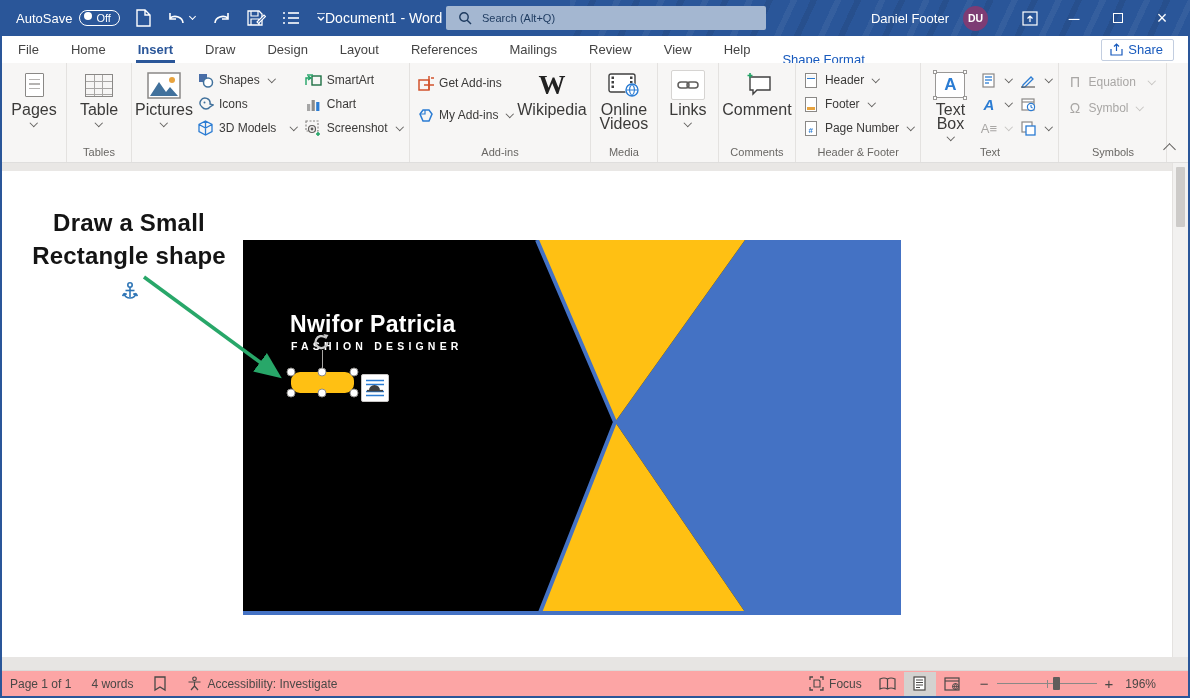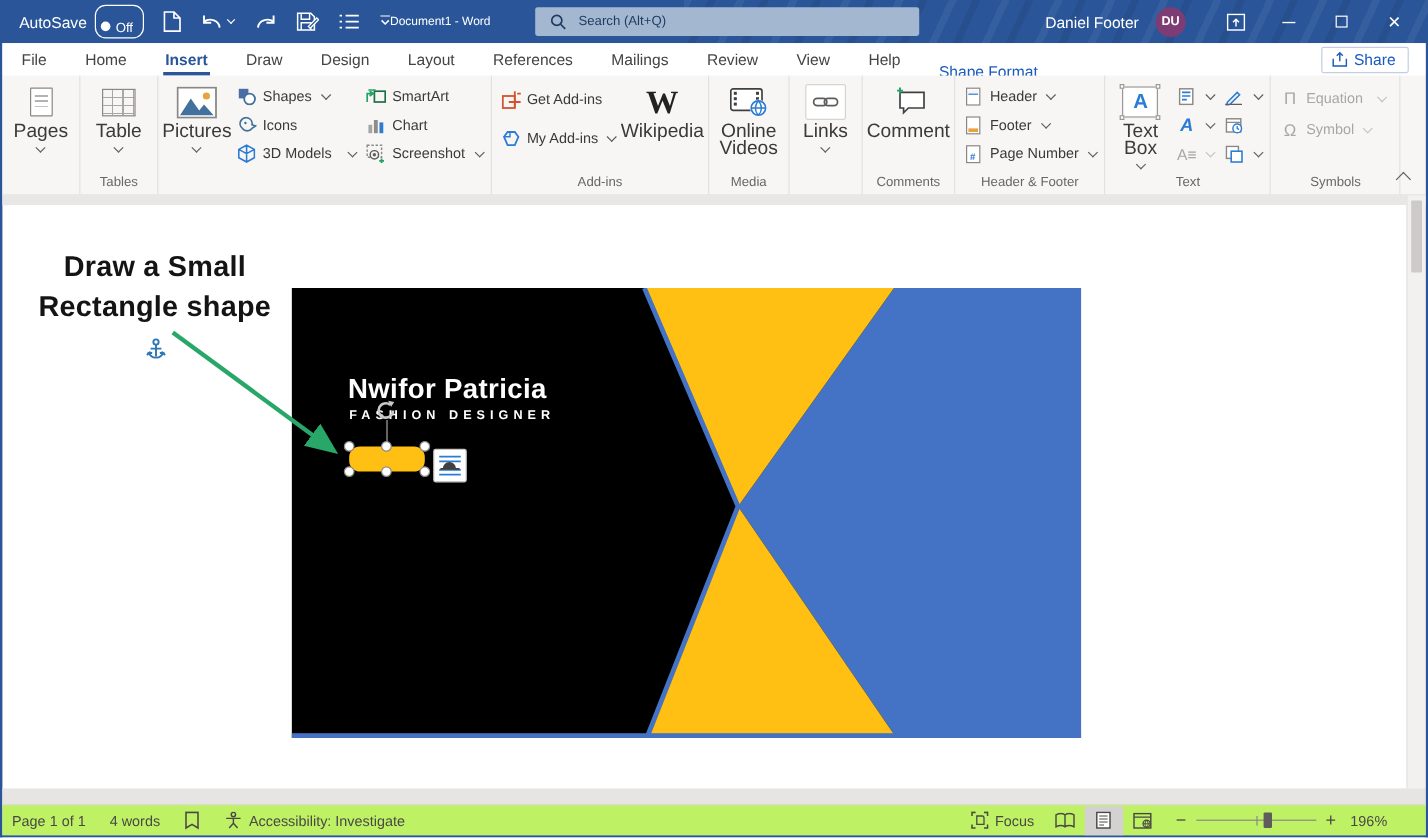--- a/index.html
+++ b/index.html
@@ -6,26 +6,26 @@
   html,body { width:1190px; height:698px; overflow:hidden; }
   body { font-family:"Liberation Sans", sans-serif; position:relative; background:#fff; }
   .window { position:absolute; inset:0; border-left:2px solid #2a5699; border-right:2px solid #2a5699; border-bottom:2px solid #2a5699; }
 
   
   .titlebar { position:absolute; left:-2px; right:-2px; top:0; height:36px; background:#2a5699; overflow:hidden; }
   .tb-art { position:absolute; right:0; top:0; width:620px; height:36px;
     background:repeating-linear-gradient(115deg, rgba(255,255,255,0.05) 0 6px, transparent 6px 18px, rgba(0,0,0,0.08) 18px 24px, transparent 24px 40px); }
   .qat { position:absolute; left:16px; top:0; height:36px; display:flex; align-items:center; gap:16px; color:#fff; }
   .autosave { display:flex; align-items:center; gap:7px; font-size:13px; }
-  .as-toggle { display:flex; gap:4px; border:1.5px solid #fff; border-radius:9px; padding:13px 8px 1px 4px; font-size:11px; }
+  .as-toggle { display:flex; gap:4px; border:1.5px solid #fff; border-radius:9px; padding:1px 8px 1px 4px; font-size:11px; }
   .as-dot { width:8px; height:8px; border-radius:50%; background:#fff; }
   .qat-btn { display:flex; align-items:center; color:#fff; font-size:16px; line-height:1; }
   .qat svg { display:block; }
   .chev-w { width:5px; height:5px; border-right:1.2px solid #fff; border-bottom:1.2px solid #fff; transform:rotate(45deg); display:inline-block; margin-left:3px; margin-top:-3px; }
-  .doc-title { position:absolute; left:325px; top:0; height:36px; display:flex; align-items:center; color:#fff; font-size:10px; }
+  .doc-title { position:absolute; left:325px; top:0; height:36px; display:flex; align-items:center; color:#fff; font-size:14px; }
   .search-pill { position:absolute; left:446px; top:6px; width:320px; height:24px; background:#a4b7d1; border-radius:2px; display:flex; align-items:center; padding-left:12px; gap:10px; }
   .search-pill input { border:none; outline:none; background:transparent; font-size:11px; color:#16304f; width:250px; font-family:"Liberation Sans",sans-serif; }
   .search-pill input::placeholder { color:#1d3a5f; opacity:1; }
   .tb-right { position:absolute; right:6px; top:0; height:36px; display:flex; align-items:center; gap:0; color:#fff; }
   .user-name { font-size:13px; margin-right:14px; }
   .avatar { width:25px; height:25px; border-radius:50%; background:#7d3c74; color:#fff; font-size:10.5px; font-weight:bold; display:flex; align-items:center; justify-content:center; margin-right:20px; }
   .winbtn { width:44px; height:36px; display:flex; align-items:center; justify-content:center; font-size:15px; color:#fff; }
   .maxbox { width:10px; height:10px; border:1.2px solid #fff; }
 
   
@@ -80,21 +80,21 @@
   .card-name { position:absolute; left:288px; top:311px; color:#fff; font-weight:bold; font-size:23px; letter-spacing:0.3px; }
   .card-role { position:absolute; left:289px; top:340px; color:#fff; font-size:10.5px; font-weight:bold; letter-spacing:4.2px; }
 
   .sel-shape { position:absolute; left:289px; top:372px; width:63px; height:21px; background:#ffc013; border-radius:9px; }
   .handle { position:absolute; width:9px; height:9px; border-radius:50%; background:#fff; border:1px solid #8d8b89; transform:translate(-50%,-50%); }
   .rot-line { position:absolute; left:320px; top:350px; width:1px; height:22px; background:#a8a6a4; }
   .rot-svg { position:absolute; left:311px; top:333px; }
   .layout-btn { position:absolute; left:359px; top:374px; width:28px; height:28px; background:#fff; border:1px solid #c8c6c4; border-radius:2px; display:flex; align-items:center; justify-content:center; }
 
   
-  .statusbar { position:absolute; left:0; right:0; bottom:0; height:26px; background:#bef264; border-top:1px solid #dcdad8; display:flex; align-items:center; font-size:12px; color:#4a4846;text-align:center; }
+  .statusbar { position:absolute; left:0; right:0; bottom:0; height:26px; background:#fca5a5; border-top:1px solid #dcdad8; display:flex; align-items:center; font-size:12px; color:#4a4846;text-align:center; }
   .sb-item { display:flex; align-items:center; gap:5px; padding:0 10px; height:100%; }
   .sb-right { margin-left:auto; display:flex; align-items:center; height:100%; }
   .viewbtn { width:32px; height:24px; display:flex; align-items:center; justify-content:center; }
   .viewbtn.active { background:#d4d2d0; }
   .zoomwrap { display:flex; align-items:center; gap:8px; padding:0 12px; }
   .ztrack { position:relative; width:100px; height:1.5px; background:#8a8886; }
   .ztick { position:absolute; left:50%; top:-3px; width:1.5px; height:8px; background:#8a8886; }
   .zthumb { position:absolute; left:56%; top:-5.5px; width:7px; height:13px; background:#5f5d5b; border-radius:1px; }
   .zsign { font-size:15px; color:#4a4846; }
 </style>

